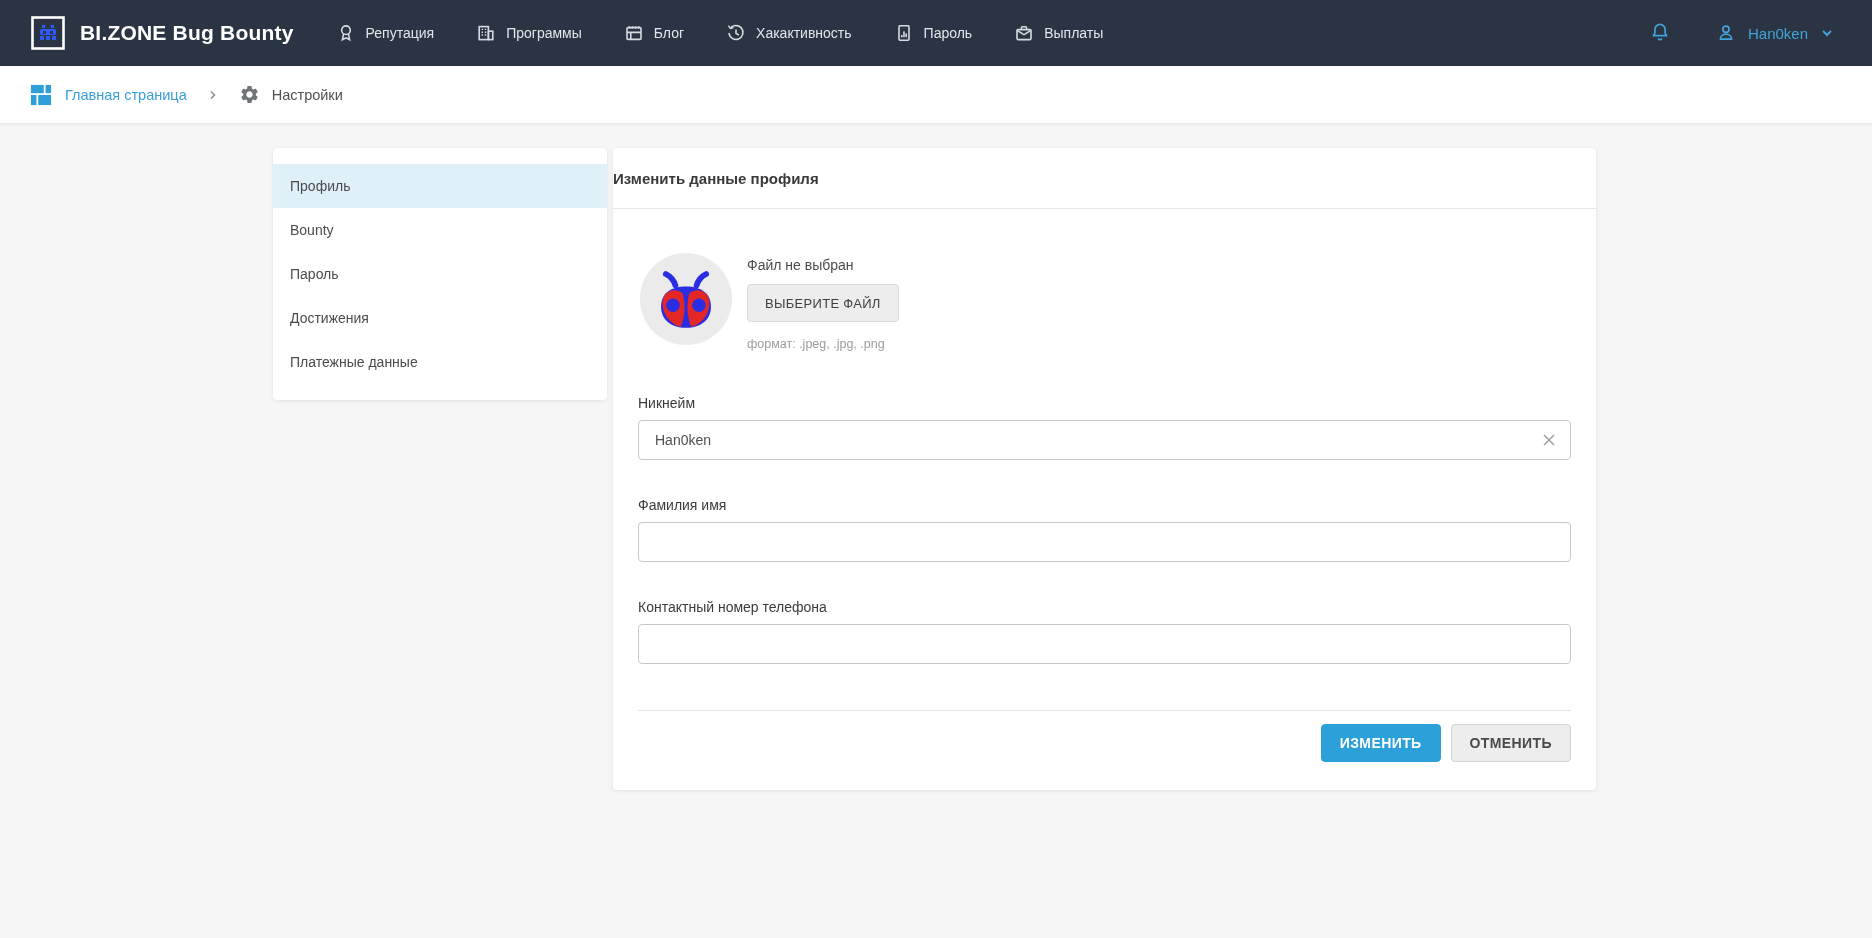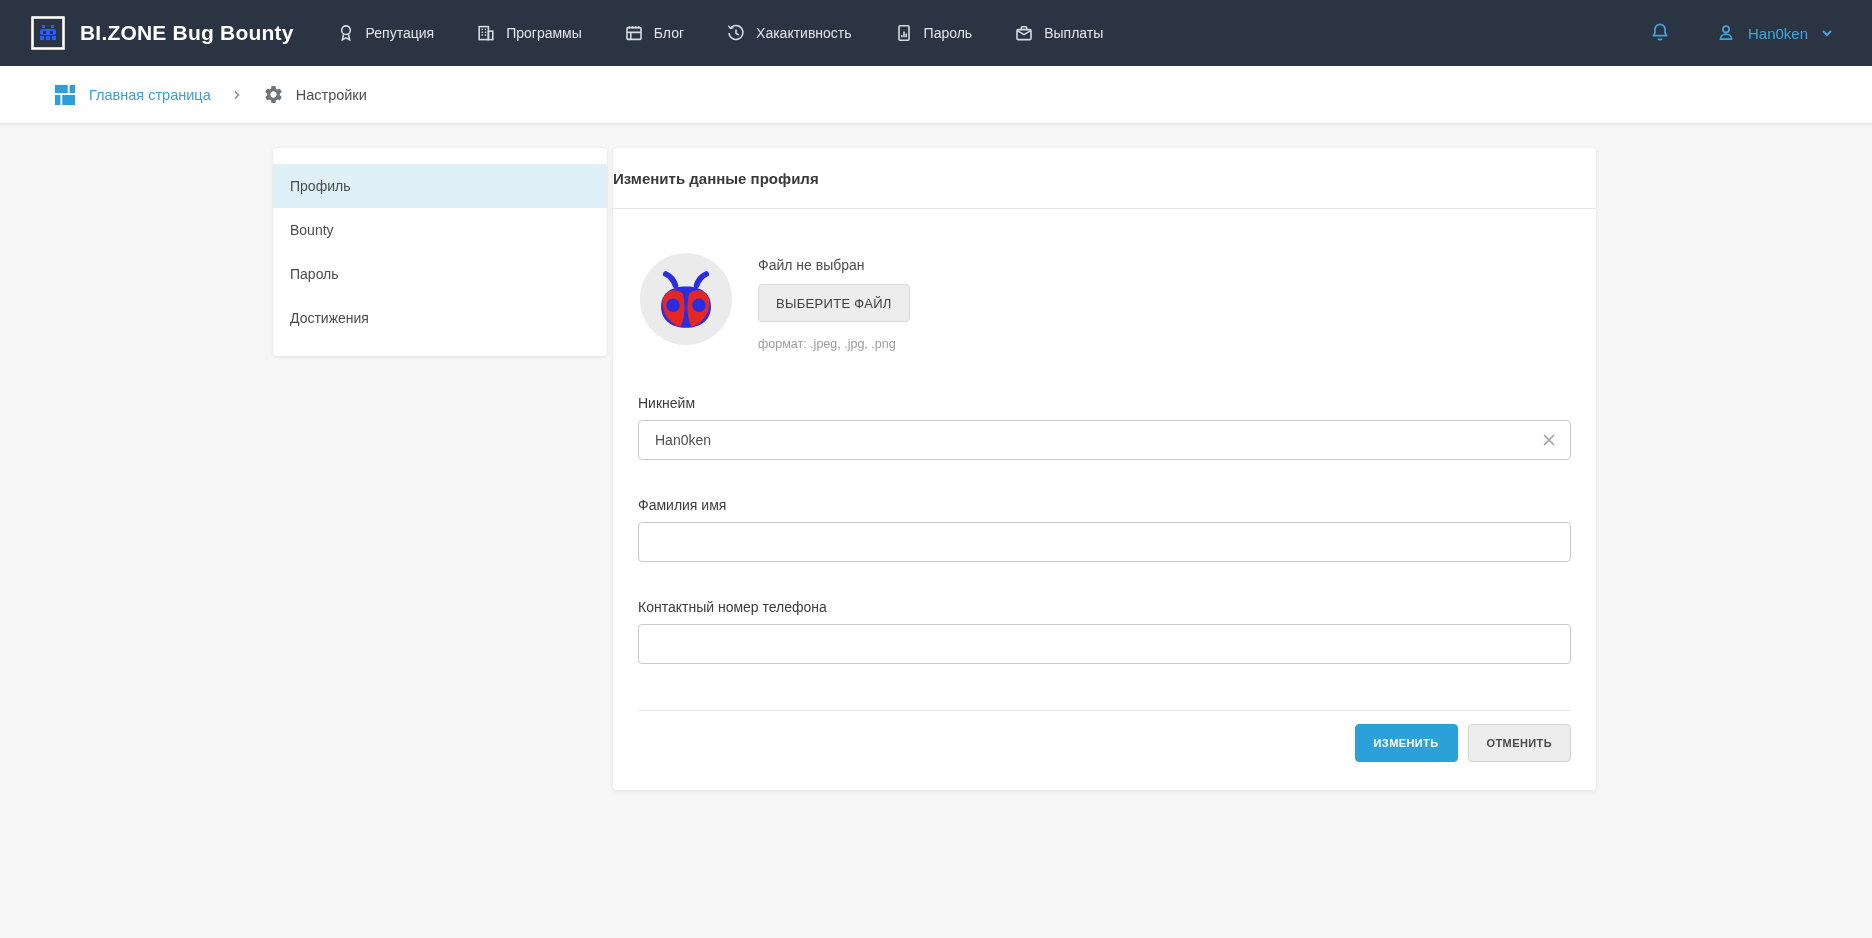--- a/index.html
+++ b/index.html
@@ -26,21 +26,21 @@
   }
   .nav-item svg { stroke:#d6dbe1; }
   .topbar-right { margin-left:auto; display:flex; align-items:center; gap:42px; }
   .bell-btn { cursor:pointer; display:flex; }
   .user-menu { display:flex; align-items:center; gap:10px; cursor:pointer; padding-right:6px; }
   .user-name { color:#43a4da; font-size:15px; }
 
   
   .breadcrumb-bar {
     height:58px; background:#ffffff; display:flex; align-items:center;
-    padding-left:54px; border-bottom:1px solid #e9e9e9;
+    padding-left:30px; border-bottom:1px solid #e9e9e9;
     box-shadow:0 1px 3px rgba(0,0,0,.05);
   }
   .crumb-home { display:flex; align-items:center; gap:13px; cursor:pointer; }
   .crumb-link { color:#3a9ed8; font-size:14.5px; }
   .crumb-sep { margin:0 19px; display:flex; }
   .crumb-current { display:flex; align-items:center; gap:12px; }
   .crumb-current-label { color:#4f4f4f; font-size:14.5px; }
 
   
   .content { position:relative; width:100%; height:814px; }
@@ -58,21 +58,21 @@
   .main-card { left:613px; top:24px; width:983px; padding-bottom:28px; }
   .main-header {
     height:61px; display:flex; align-items:center; 
     border-bottom:1px solid #e8e8e8;
   }
   .main-title { font-size:15px; font-weight:bold; color:#3a3a3a; }
   .main-body { padding:0 25px; }
 
   .avatar-row { display:flex; margin-top:42px; }
   .avatar { width:96px; height:96px; flex:none; }
-  .file-col { margin-left:24px; padding-top:6px; }
+  .file-col { margin-left:13px; padding-top:6px; }
   .file-status { font-size:14px; color:#4c4c4c; }
   .choose-file-btn {
     margin-top:11px; height:38px; padding:0 17px; background:#ededed;
     border:1px solid #d9d9d9; border-radius:4px; font-family:inherit;
     font-size:13px; color:#414141; letter-spacing:.3px; cursor:pointer;
   }
   .format-hint { margin-top:15px; font-size:12.5px; color:#9d9d9d; }
 
   .field-label { margin-top:37px; font-size:14px; color:#3c3c3c; }
   .field-label.first { margin-top:44px; }
@@ -84,21 +84,21 @@
   }
   .clear-btn {
     position:absolute; right:10px; top:8px; width:24px; height:24px;
     background:none; border:none; cursor:pointer; display:flex;
     align-items:center; justify-content:center;
   }
 
   .form-divider { margin-top:46px; border:none; border-top:1px solid #e5e5e5; }
   .btn-row { margin-top:13px; display:flex; justify-content:flex-end; gap:10px; }
   .btn {
-    height:38px; border-radius:4px; font-family:inherit; font-size:11px;
+    height:38px; border-radius:4px; font-family:inherit; font-size:14px;
     font-weight:bold; letter-spacing:.4px; cursor:pointer; padding:0 18px;
   }
   .btn-submit { background:#2ca0d8; border:1px solid #2ca0d8; color:#ffffff; }
   .btn-cancel { background:#ededed; border:1px solid #d2d2d2; color:#4a4a4a; }
 
   svg { display:block; }
 </style>
 </head>
 <body>
 
@@ -220,20 +220,23 @@
       <span>Профиль</span>
     </div>
     <div class="side-item">
       <span>Bounty</span>
     </div>
     <div class="side-item">
       <span>Пароль</span>
     </div>
     <div class="side-item">
       <span>Достижения</span>
+    </div>
+    <div class="side-item">
+      <span>Платежные данные</span>
     </div>
   </aside>
 
   <section class="card main-card">
     <div class="main-header">
       <h1 class="main-title">Изменить данные профиля</h1>
     </div>
 
     <div class="main-body">
 

